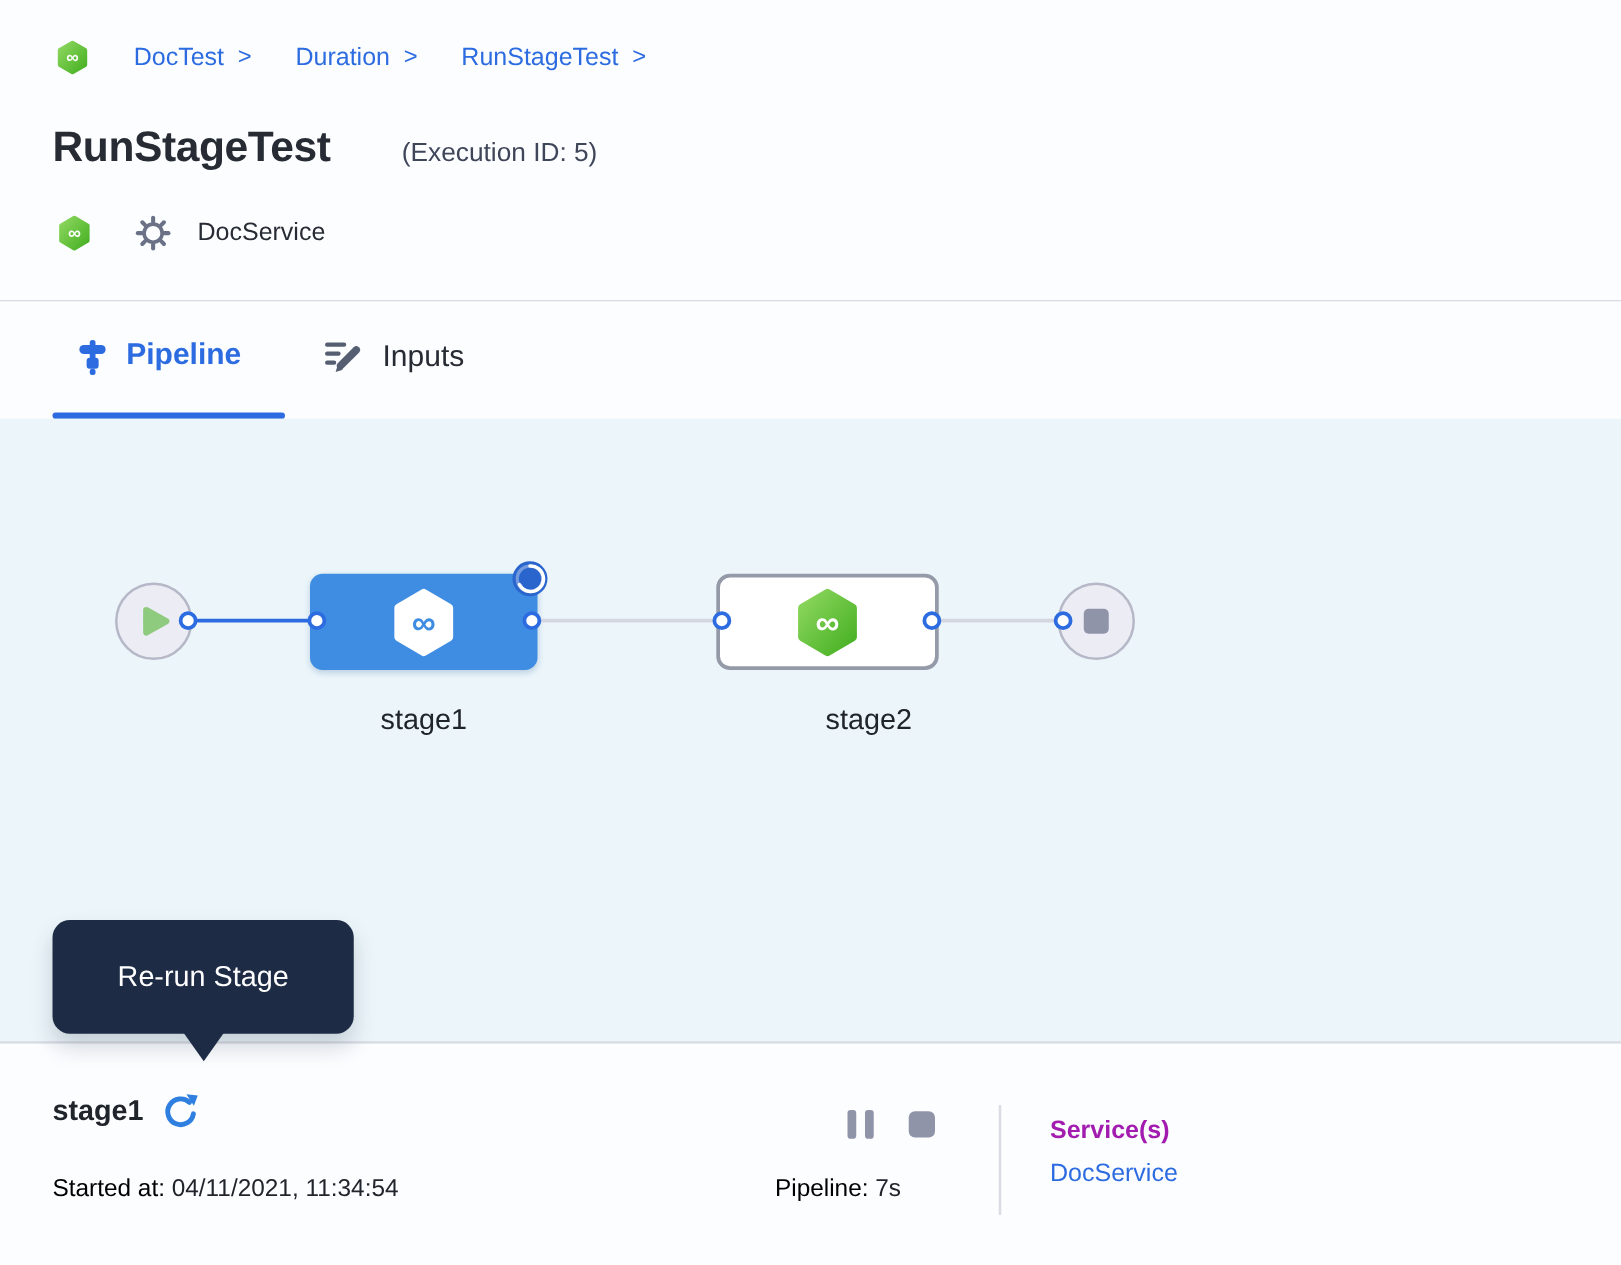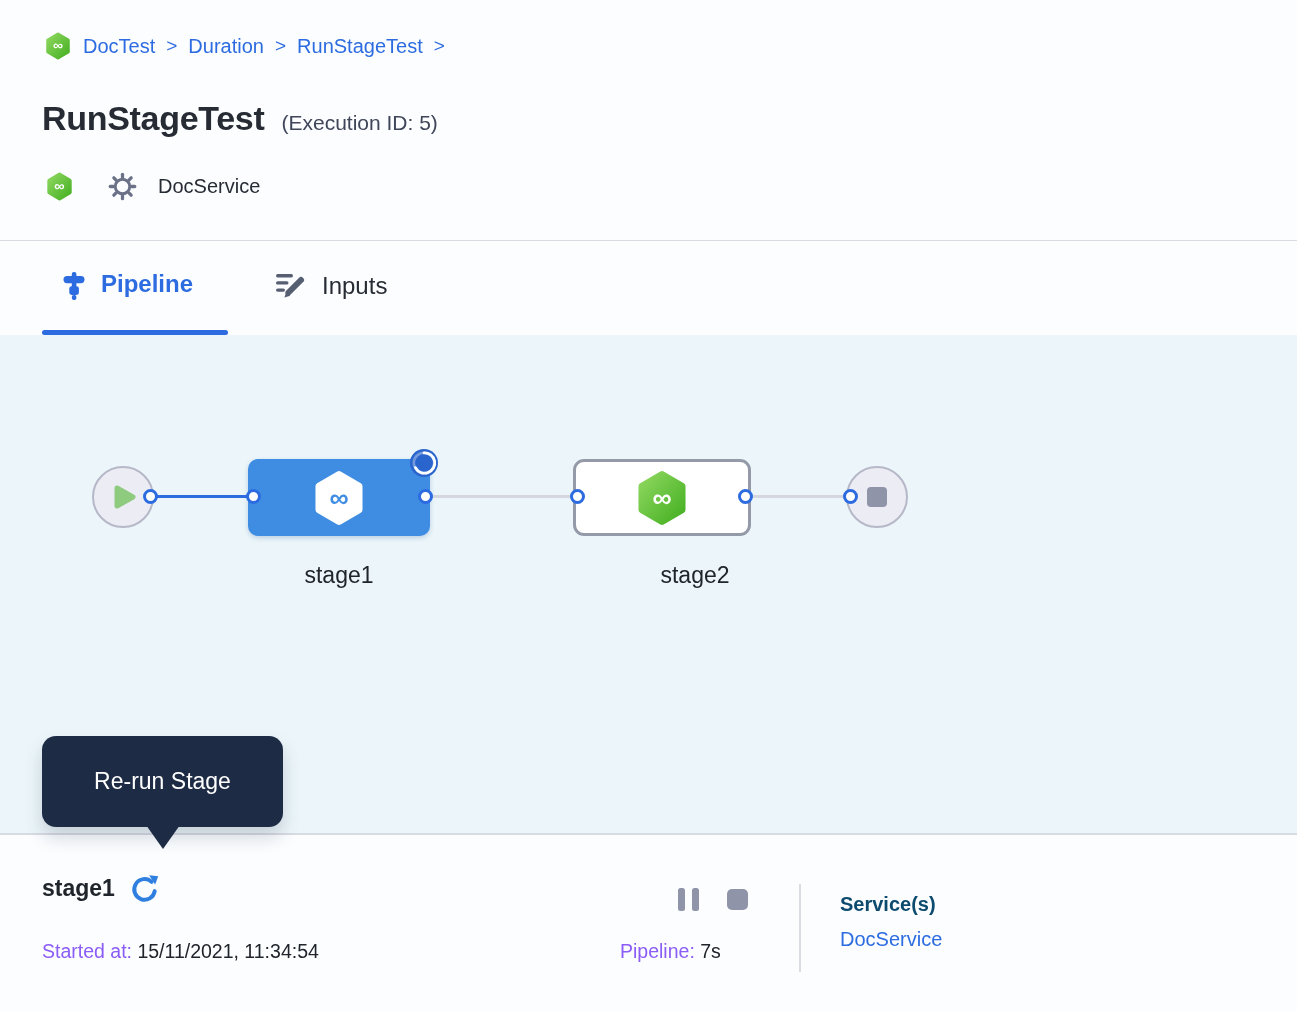--- a/index.html
+++ b/index.html
@@ -2,35 +2,35 @@
 <html><head>
 <meta charset="utf-8">
 <style>
   html,body{margin:0;padding:0;background:#fbfdff;}
   body{font-family:"Liberation Sans",sans-serif;}
   .root{position:relative;width:1297px;height:1012px;background:#fbfdff;overflow:hidden;}
   .abs{position:absolute;}
 
   
   .breadcrumb{left:44px;top:32px;display:flex;align-items:center;gap:11px;font-size:20px;}
-  .crumb{color:#2d6ce0;cursor:pointer;white-space:nowrap;}
+  .crumb{color:#2d6ce0;cursor:pointer;white-space:nowrap;margin-left:24px;}
   .crumb-sep{color:#2d6ce0;font-size:19px;}
   .page-title-row{left:42px;top:99px;display:flex;align-items:baseline;gap:17px;}
   .page-title{font-size:34px;font-weight:700;color:#272c34;letter-spacing:-0.3px;}
-  .page-subtitle{font-size:21px;color:#40465a;}
+  .page-subtitle{font-size:21px;color:#40465a;margin-left:40px;}
   .service-row{left:45px;top:172px;display:flex;align-items:center;}
   .service-row .svc-name{font-size:20px;color:#272c34;margin-left:21px;}
   .gear-wrap{margin-left:34px;display:flex;align-items:center;}
   .header-divider{left:0;top:240px;width:1297px;height:1px;background:#d9dbe4;}
 
   
   .tab{display:flex;gap:15px;cursor:pointer;}
   .tab-pipeline{left:62px;top:270px;}
   .tab-pipeline .tab-label{font-size:24px;font-weight:700;color:#2d6ce0;}
-  .tab-inputs{left:276px;top:272px;}
+  .tab-inputs{left:260px;top:272px;}
   .tab-inputs .tab-label{font-size:24px;font-weight:500;color:#272c34;}
   .tab-underline{left:42px;top:330px;width:186px;height:5px;background:#2d6ce0;border-radius:3px;}
 
   
   .canvas{left:0;top:335px;width:1297px;height:498px;background:#ecf6fa;border-bottom:2px solid #d9dbe3;box-sizing:content-box;}
   .node-circle{width:62px;height:62px;border-radius:50%;background:#ececf4;border:2px solid #b6b8c8;box-sizing:border-box;display:flex;align-items:center;justify-content:center;}
   .start-node{left:92px;top:131px;}
   .end-node{left:846px;top:131px;}
   .edge{height:3px;top:160px;}
   .edge-active{background:#2d6ce0;}
@@ -47,29 +47,29 @@
   
   .tooltip{left:42px;top:736px;width:241px;height:91px;background:#1e2b45;border-radius:14px;display:flex;align-items:center;justify-content:center;z-index:6;box-shadow:0 10px 18px rgba(20,35,60,.18);}
   .tooltip-text{color:#fff;font-size:23px;}
   .tooltip-arrow{left:146px;top:825px;width:0;height:0;border-left:17px solid transparent;border-right:17px solid transparent;border-top:24px solid #1e2b45;z-index:6;}
 
   
   .footer{left:0;top:835px;width:1297px;height:177px;background:#fbfdff;}
   .footer-stage-row{left:42px;top:37px;display:flex;align-items:center;gap:13px;}
   .footer-stage-name{font-size:23px;font-weight:700;color:#20242b;}
   .meta-line{font-size:19.5px;}
-  .meta-label{color:#8b5cf6;}
+  .meta-label{color:#000000;}
   .meta-value{color:#20242b;font-weight:500;}
   .started-line{left:42px;top:105px;}
   .duration-line{left:620px;top:105px;}
   .pause-btn{left:678px;top:53px;display:flex;gap:7px;cursor:pointer;}
   .pause-bar{width:7px;height:23px;background:#9094a9;border-radius:2.5px;}
   .stop-btn{left:727px;top:54px;width:21px;height:21px;background:#9094a9;border-radius:5px;cursor:pointer;}
   .footer-vdivider{left:799px;top:49px;width:2px;height:88px;background:#dadce4;}
-  .services-label{left:840px;top:58px;font-size:20px;font-weight:600;color:#0c4a6e;}
+  .services-label{left:840px;top:58px;font-size:20px;font-weight:600;color:#a21caf;}
   .service-link{left:840px;top:93px;font-size:20px;color:#2d6ce0;cursor:pointer;}
 
   .hex-wrap{display:flex;align-items:center;justify-content:center;}
 </style>
 </head>
 <body>
 
 <div class="root">
 
   <div class="abs breadcrumb">
@@ -234,21 +234,21 @@
       <span style="display:flex;cursor:pointer;">
         <svg width="33" height="33" viewBox="0 0 32 32">
           <path d="M22.9 9.6 A10 10 0 1 0 25.9 18.5" fill="none" stroke="#2e7fe0" stroke-width="3.8" stroke-linecap="round"></path>
           <path d="M20.5 3.2 L29.3 4.2 L26.3 12.2 Z" fill="#2e7fe0"></path>
         </svg>
       </span>
     </div>
 
     <div class="abs meta-line started-line">
       <span class="meta-label">Started at:</span>
-      <span class="meta-value">15/11/2021, 11:34:54</span>
+      <span class="meta-value">04/11/2021, 11:34:54</span>
     </div>
 
     <div class="abs pause-btn">
       <span class="pause-bar"></span>
       <span class="pause-bar"></span>
     </div>
     <div class="abs stop-btn"></div>
 
     <div class="abs meta-line duration-line">
       <span class="meta-label">Pipeline:</span>

